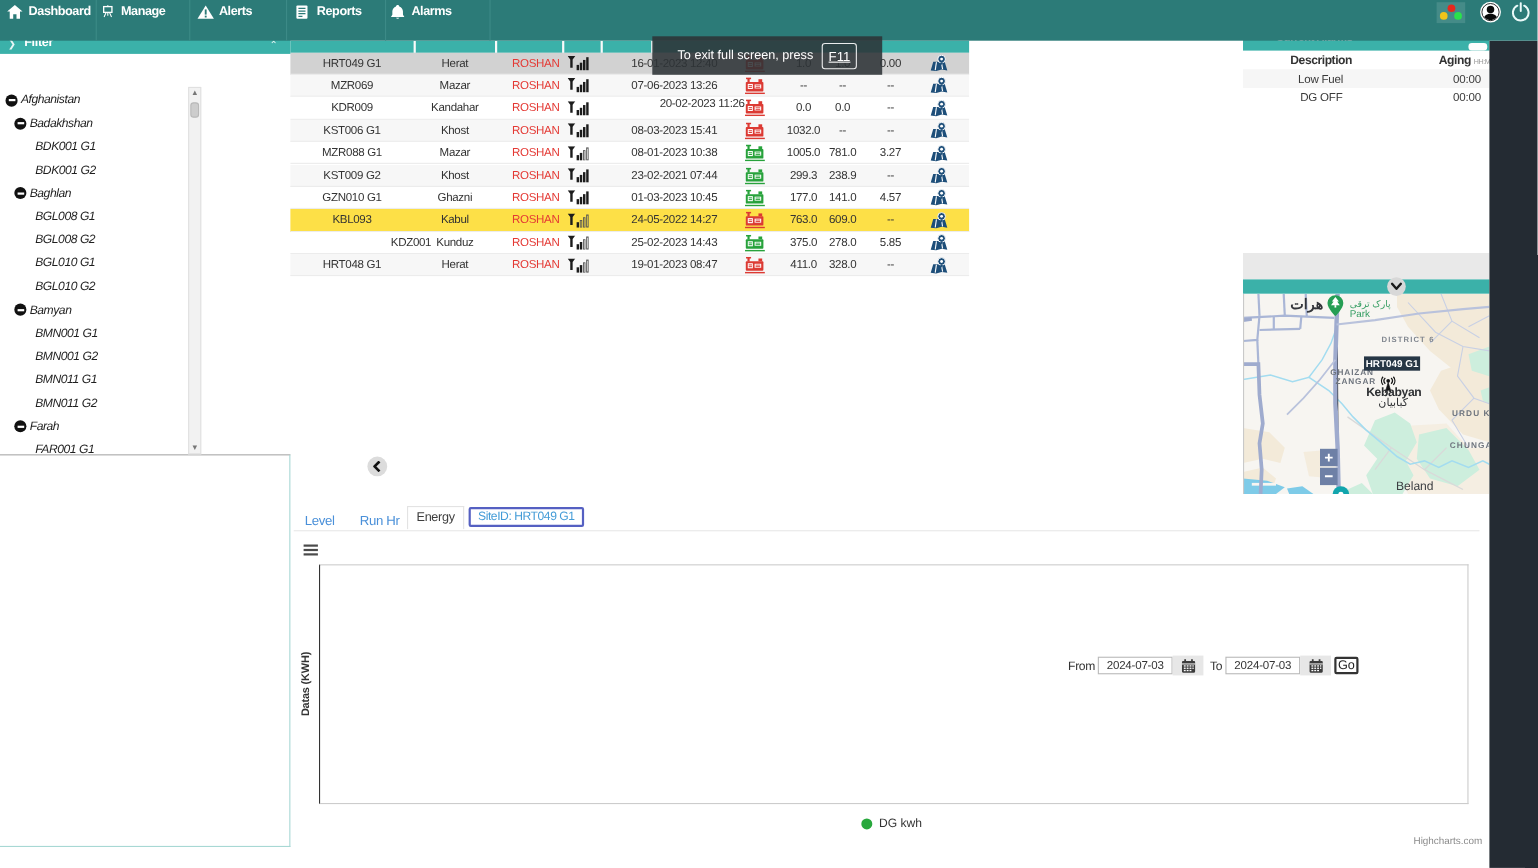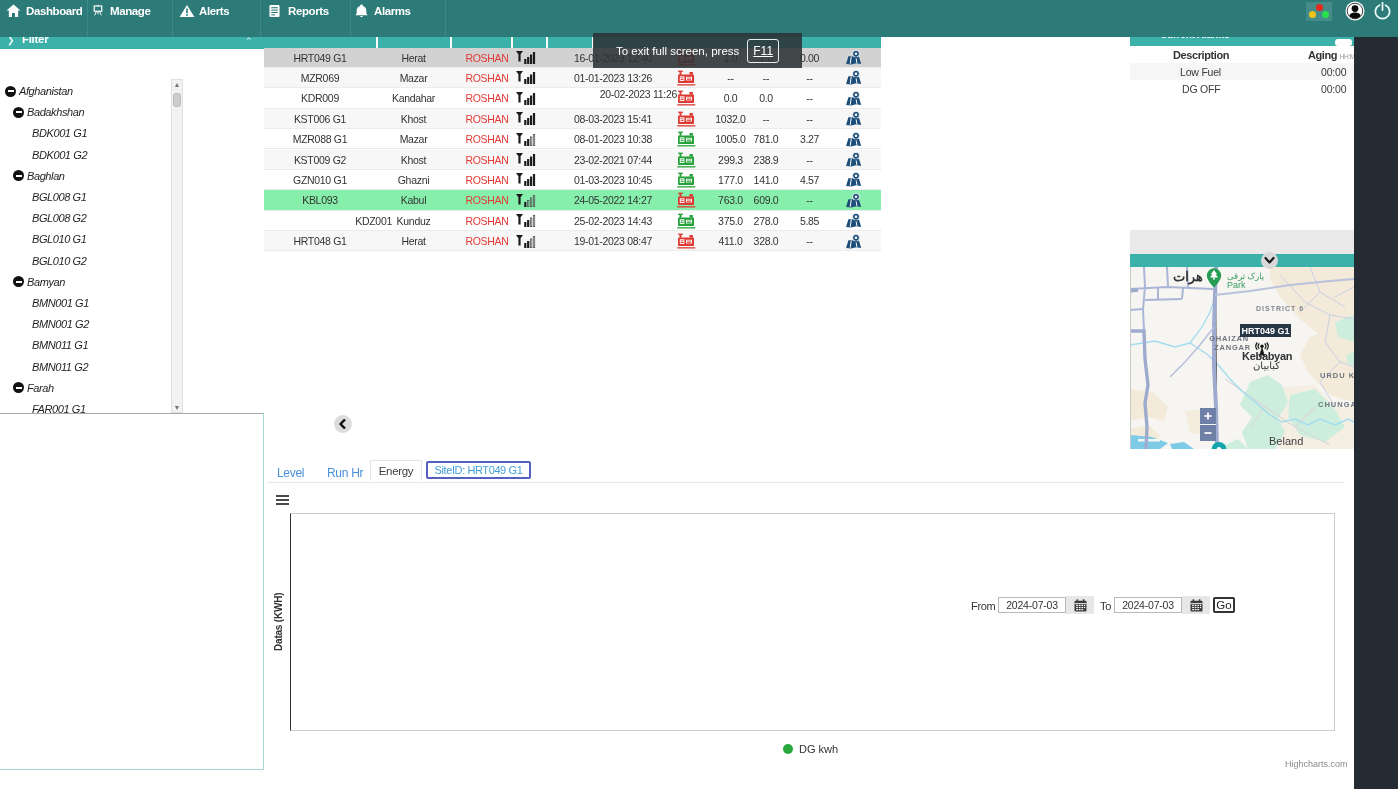--- a/index.html
+++ b/index.html
@@ -154,21 +154,21 @@
         <div class="cell" style="left:0;width:112px;text-align:center;top:4px">MZR069</div>
         <div class="cell" style="left:112px;width:75px;text-align:center;top:4px">Mazar</div>
         <div class="cell red" style="left:187px;width:72px;text-align:center;top:4px">ROSHAN</div>
         <div class="cell" style="left:252px;top:3.5px"><svg width="21" height="13" viewBox="0 0 21 13">
             <polygon points="0,0 7,0 4.6,3.2 4.6,10.5 2.4,10.5 2.4,3.2" fill="#1c1c1c"></polygon>
             <rect x="8.2" y="8.0" width="2.2" height="5.0" fill="#1c1c1c"></rect>
             <rect x="11.1" y="6.0" width="2.2" height="7.0" fill="#1c1c1c"></rect>
             <rect x="14.0" y="3.5" width="2.2" height="9.5" fill="#1c1c1c"></rect>
             <rect x="16.9" y="1.0" width="2.2" height="12.0" fill="#1c1c1c"></rect>
           </svg></div>
-        <div class="cell" style="left:285px;width:128px;text-align:center;top:4px">01-01-2023 13:26</div>
+        <div class="cell" style="left:285px;width:128px;text-align:center;top:4px">07-06-2023 13:26</div>
         <div class="cell" style="left:413px;top:2px"><svg width="19" height="16" viewBox="0 0 19 16">
             <rect x="2.5" y="1.3" width="2" height="3.5" fill="#dc3a33"></rect>
             <rect x="1.2" y="0.6" width="4.6" height="1.4" fill="#dc3a33"></rect>
             <rect x="12.5" y="2" width="3.4" height="2.6" fill="#dc3a33"></rect>
             <rect x="1" y="4.5" width="16" height="8.6" rx="0.8" fill="#dc3a33"></rect>
             <rect x="2.8" y="6.3" width="4.6" height="4.6" fill="#fff"></rect>
             <rect x="3.6" y="7.4" width="3" height="0.9" fill="#dc3a33"></rect>
             <rect x="3.6" y="9" width="3" height="0.9" fill="#dc3a33"></rect>
             <rect x="9" y="6.8" width="6" height="3.6" fill="#fff"></rect>
             <rect x="9.9" y="7.6" width="4.2" height="0.8" fill="#dc3a33"></rect>
@@ -365,21 +365,21 @@
         <div class="cell" style="left:515px;width:61px;text-align:center;top:4px">4.57</div>
         <div class="cell" style="left:581px;top:2.5px"><svg width="17" height="16" viewBox="0 0 17 16">
             <path d="M1.1,14 L3.4,6.2 L13.8,6.2 L16.2,14 L11.2,13.2 L6,14.6 Z" fill="#1d4e79"></path>
             <line x1="6.3" y1="6.5" x2="5.2" y2="13.8" stroke="#fff" stroke-width="1"></line>
             <line x1="10.8" y1="6.5" x2="11.9" y2="12.9" stroke="#fff" stroke-width="1"></line>
             <circle cx="11" cy="3.7" r="3.5" fill="#1d4e79" stroke="#fff" stroke-width="0.9"></circle>
             <circle cx="11" cy="3.7" r="1.3" fill="#fff"></circle>
             <path d="M9.7,6.6 L12.3,6.6 L11,9.4 Z" fill="#1d4e79"></path>
           </svg></div>
       </div>
-    <div class="trow" style="top:190.3px;background:#86efac">
+    <div class="trow" style="top:190.3px;background:#fde047">
         <div class="cell" style="left:0;width:112px;text-align:center;top:4px">KBL093</div>
         <div class="cell" style="left:112px;width:75px;text-align:center;top:4px">Kabul</div>
         <div class="cell red" style="left:187px;width:72px;text-align:center;top:4px">ROSHAN</div>
         <div class="cell" style="left:252px;top:3.5px"><svg width="21" height="13" viewBox="0 0 21 13">
             <polygon points="0,0 7,0 4.6,3.2 4.6,10.5 2.4,10.5 2.4,3.2" fill="#1c1c1c"></polygon>
             <rect x="8.2" y="8.0" width="2.2" height="5.0" fill="#1c1c1c"></rect>
             <rect x="11.5" y="6.4" width="1.4" height="6.2" fill="none" stroke="#555" stroke-width="0.8"></rect>
             <rect x="14.4" y="3.9" width="1.4" height="8.7" fill="none" stroke="#555" stroke-width="0.8"></rect>
             <rect x="17.3" y="1.4" width="1.4" height="11.2" fill="none" stroke="#555" stroke-width="0.8"></rect>
           </svg></div>

